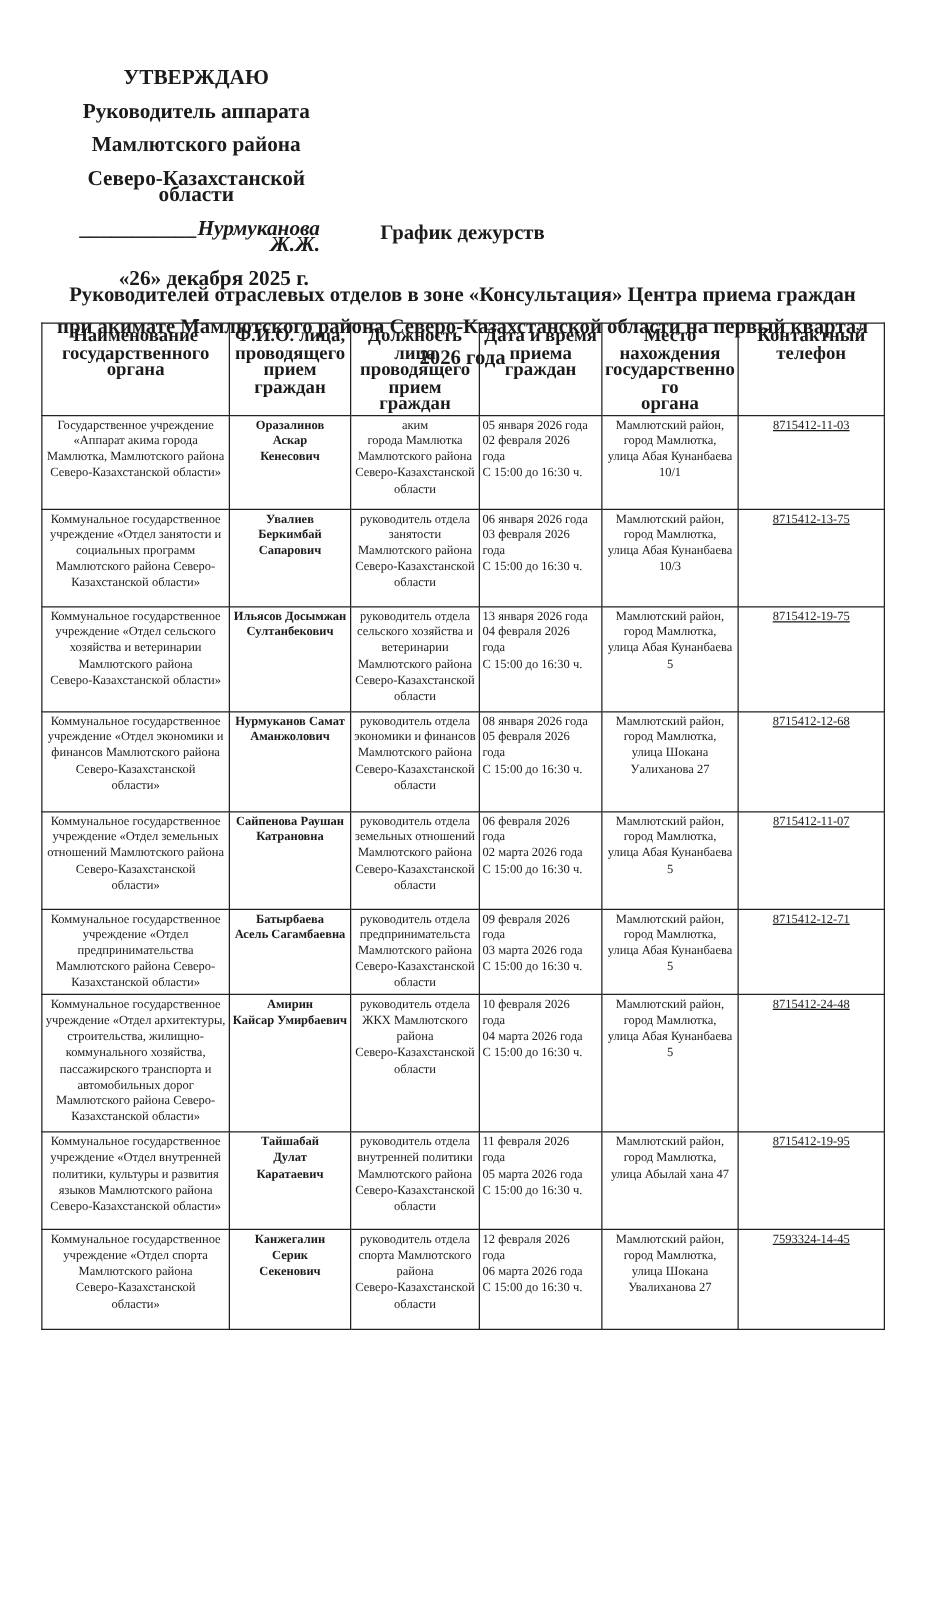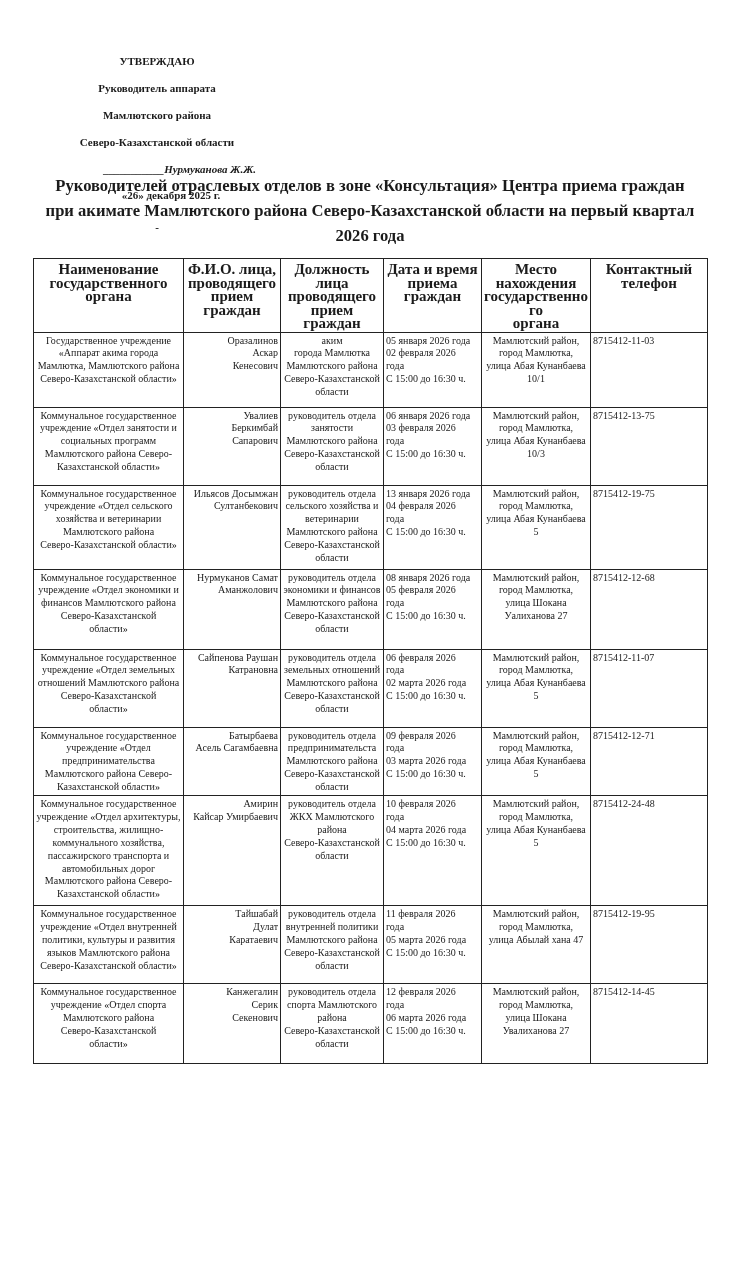--- a/index.html
+++ b/index.html
@@ -9,21 +9,21 @@
     color: #1b1b1b;
     font-family: "Liberation Serif", serif;
     position: relative;
     overflow: hidden;
   }
   .approval {
     position: absolute;
     left: 58px; top: 42px;
     width: 198px;
     font-weight: bold;
-    font-size: 11px;
+    font-size: 17px;
     line-height: 13.4px;
     text-align: center;
     white-space: pre-line;
   }
   .approval .sig-line { text-align: right; font-style: italic; }
   .approval .date-line { padding-left: 28px; }
   .approval .dash {
     font-weight: bold;
     text-align: center;
     padding-top: 5px;
@@ -63,40 +63,41 @@
     vertical-align: top;
     padding-top: 4px;
   }
   .col-org   { width: 150px; }
   .col-fio   { width: 97px; }
   .col-pos   { width: 103px; }
   .col-date  { width: 98px; }
   .col-place { width: 109px; }
   .col-phone { width: 117px; }
   td.c-org   { text-align: center; }
-  td.c-fio   { text-align: right; }
+  td.c-fio   { text-align: center; font-weight: bold; }
   td.c-pos   { text-align: center; }
   td.c-date  { text-align: left; }
   td.c-place { text-align: center; }
-  td.c-phone { text-align: left; padding-left: 9px; }
+  td.c-phone { text-align: center; padding-left: 9px; text-decoration: underline; }
 </style>
 </head>
 <body>
 
 <div class="approval">
   <div>УТВЕРЖДАЮ</div>
   <div>Руководитель аппарата</div>
   <div>Мамлютского района</div>
   <div>Северо-Казахстанской области</div>
   <div class="sig-line">___________Нурмуканова Ж.Ж.</div>
   <div class="date-line">«26» декабря 2025 г.</div>
   <div class="dash">-</div>
 </div>
 
 <div class="doc-title">
+  <div>График дежурств</div>
   <div>Руководителей отраслевых отделов в зоне «Консультация» Центра приема граждан при акимате Мамлютского района Северо-Казахстанской области на первый квартал 2026 года</div>
 </div>
 
 <table class="duty">
   <colgroup>
     <col class="col-org">
       <col class="col-fio">
       <col class="col-pos">
     <col class="col-date">
       <col class="col-place">
@@ -282,16 +283,16 @@
 района
 Северо-Казахстанской области</td>
       <td class="c-date">12 февраля 2026
 года
 06 марта 2026 года
 С 15:00 до 16:30 ч.</td>
       <td class="c-place">Мамлютский район,
 город Мамлютка,
 улица Шокана
 Увалиханова 27</td>
-      <td class="c-phone">8715412-14-45</td>
+      <td class="c-phone">7593324-14-45</td>
     </tr>
   </tbody>
 </table>
 
 </body></html>

